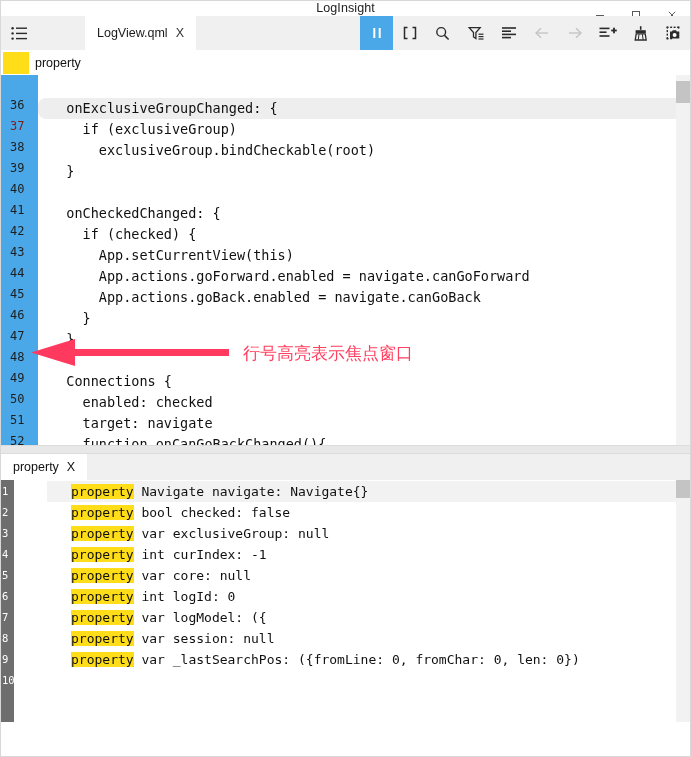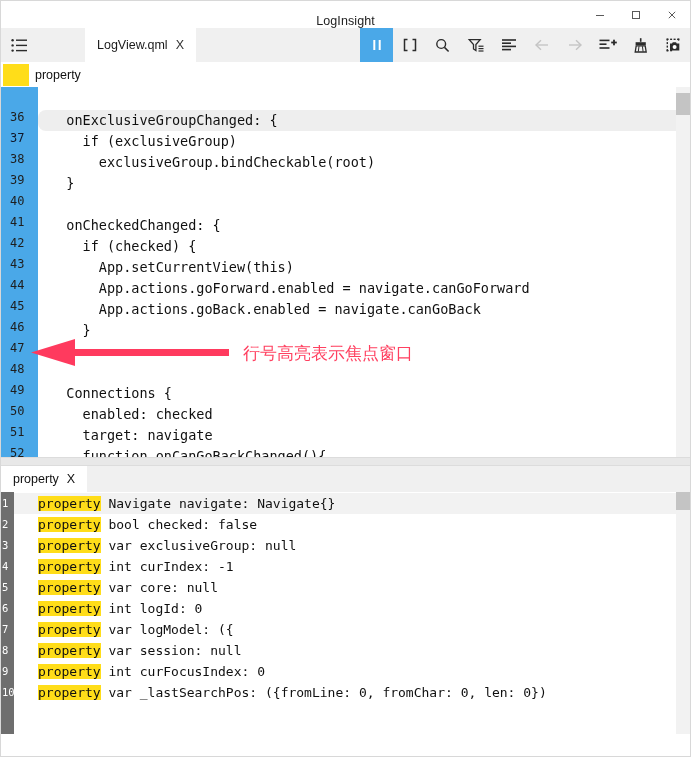--- a/index.html
+++ b/index.html
@@ -13,24 +13,24 @@
     width: 691px;
     height: 757px;
     background: #ffffff;
     border: 1px solid #d8d8d8;
     overflow: hidden;
   }
 
   
   .titlebar {
     position: relative;
-    height: 27px;
+    height: 15px;
     background: #ffffff;
     display: flex;
-    align-items: flex-end;
+    align-items: flex-start;
     justify-content: center;
   }
   .titlebar-title {
     font-size: 12.5px;
     color: #222;
     letter-spacing: .1px;
   }
   .win-controls {
     position: absolute;
     right: 0; top: 0;
@@ -115,21 +115,21 @@
   }
   .gutter-top .lnum {
     height: 21px;
     line-height: 21px;
     text-align:left;
     padding-left: 9px;
     font-family:"DejaVu Sans Mono", monospace;
     font-size: 12px;
     color:#1e1e1e;
   }
-  .gutter-top .lnum.cur { color:#0f172a; }
+  .gutter-top .lnum.cur { color:#7f1d1d; }
   .code-top {
     position:relative;
     flex:1;
     padding-top: 2px;
     overflow:hidden;
   }
   .code-top .cline {
     height:21px;
     line-height:21px;
     white-space:pre;
@@ -217,20 +217,21 @@
     font-size:10.5px;
     color:#ffffff;
     text-align:left;
     padding-left:1px;
   }
   .code-bot {
     position:relative;
     flex:1;
     padding-top:1px;
     overflow:hidden;
+    padding-left:33px;
   }
   .code-bot .cline {
     height:21px; line-height:21px;
     white-space:pre;
     font-family:"DejaVu Sans Mono", monospace;
     font-size:13px;
     color:#101010;
     padding-left:24px;
   }
   .code-bot .cline.cur { background:#f2f2f2; }
@@ -446,21 +447,20 @@
         </div>
       <div class="code-bot" id="code-bot">
           <div class="cline cur"><span class="kw">property</span><span> Navigate navigate: Navigate{}</span></div>
           <div class="cline"><span class="kw">property</span><span> bool checked: false</span></div>
           <div class="cline"><span class="kw">property</span><span> var exclusiveGroup: null</span></div>
           <div class="cline"><span class="kw">property</span><span> int curIndex: -1</span></div>
           <div class="cline"><span class="kw">property</span><span> var core: null</span></div>
           <div class="cline"><span class="kw">property</span><span> int logId: 0</span></div>
           <div class="cline"><span class="kw">property</span><span> var logModel: ({</span></div>
           <div class="cline"><span class="kw">property</span><span> var session: null</span></div>
-          <div class="cline"><span class="kw">property</span><span> int curFocusIndex: 0</span></div>
           <div class="cline"><span class="kw">property</span><span> var _lastSearchPos: ({fromLine: 0, fromChar: 0, len: 0})</span></div>
         </div>
       <div class="vscroll">
         <div class="thumb" style="top:0px;height:18px;"></div>
       </div>
     </div>
   </div>
 
   <svg class="annotation" viewBox="0 0 691 757">
     <g>

